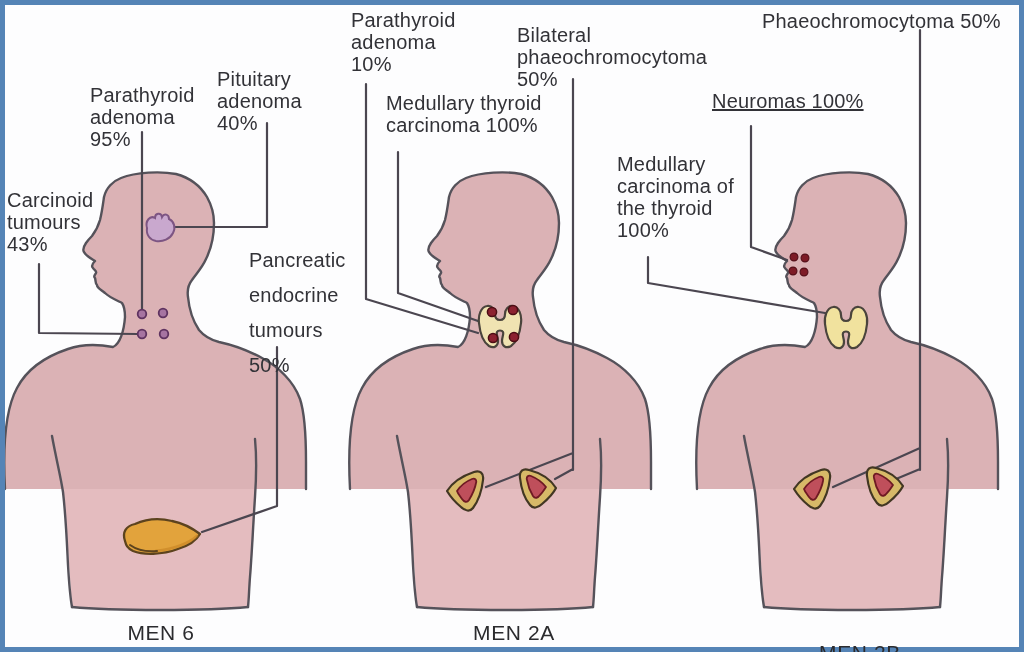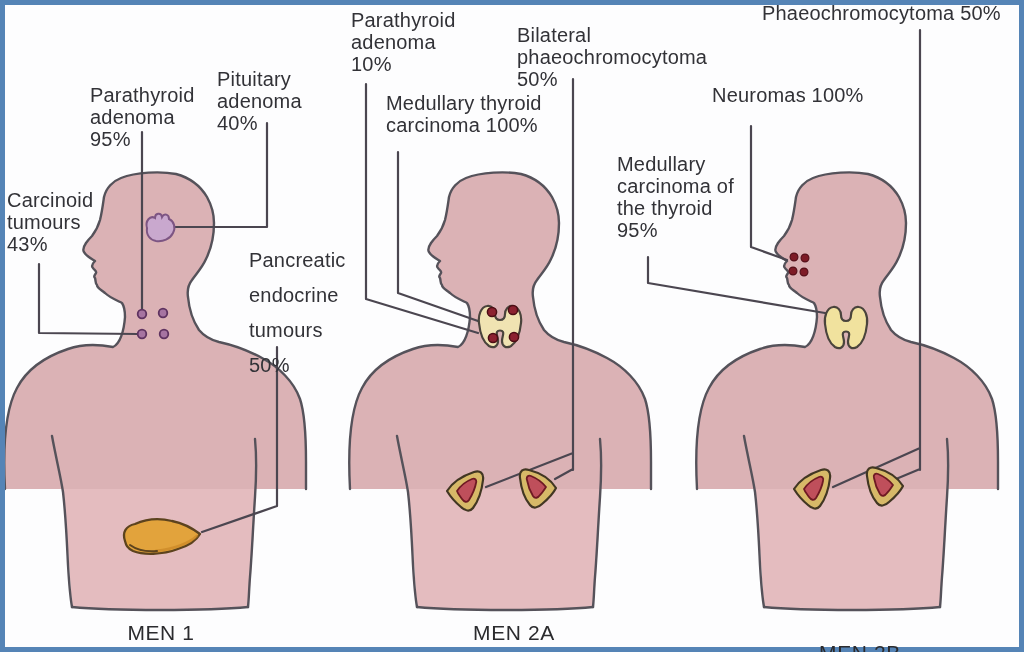--- a/index.html
+++ b/index.html
@@ -17,22 +17,22 @@
     transform:translateX(-50%);white-space:nowrap;
   }
   
   #l-m1-para {left:90px;  top:84px;}
   #l-m1-pit  {left:217px; top:68px;}
   #l-m1-carc {left:7px;   top:189px;}
   #l-m1-panc {left:249px; top:243px; line-height:35px;}
   #l-m2a-para{left:351px; top:9px;}
   #l-m2a-med {left:386px; top:92px;}
   #l-m2a-bil {left:517px; top:24px; line-height:22px;}
-  #l-m2b-pha {left:762px; top:2px;}
-  #l-m2b-neu {left:712px; top:84px;}
+  #l-m2b-pha {left:762px; top:10px;}
+  #l-m2b-neu {left:712px; top:90px;text-decoration:underline;}
   #l-m2b-med {left:617px; top:153px;}
   #c-m1 {left:161px; top:621px;}
   #c-m2a{left:514px; top:621px;}
   #c-m2b{left:860px; top:621px;margin-top:20px;}
   
   .outline{fill:none;stroke:#55525a;stroke-width:2.4;stroke-linecap:round;stroke-linejoin:round;}
   .callout{fill:none;stroke:#4b4650;stroke-width:2.2;stroke-linecap:round;stroke-linejoin:round;}
   .shade{stroke:none;fill:rgba(148,94,100,0.10);}
   .pit{stroke:#7d5583;stroke-width:2;}
   .panc{stroke:#5c431e;stroke-width:2.3;stroke-linejoin:round;}
@@ -182,19 +182,19 @@
 carcinoma 100%</div>
   <div class="lbl" id="l-m2a-bil">Bilateral
 phaeochromocytoma
 50%</div>
 
   <div class="lbl" id="l-m2b-pha">Phaeochromocytoma 50%</div>
   <div class="lbl" id="l-m2b-neu">Neuromas 100%</div>
   <div class="lbl" id="l-m2b-med">Medullary
 carcinoma of
 the thyroid
-95%</div>
-
-  <div class="cap" id="c-m1">MEN 1</div>
+100%</div>
+
+  <div class="cap" id="c-m1">MEN 6</div>
   <div class="cap" id="c-m2a">MEN 2A</div>
   <div class="cap" id="c-m2b">MEN 2B</div>
 
 </div>
 
 </body></html>

